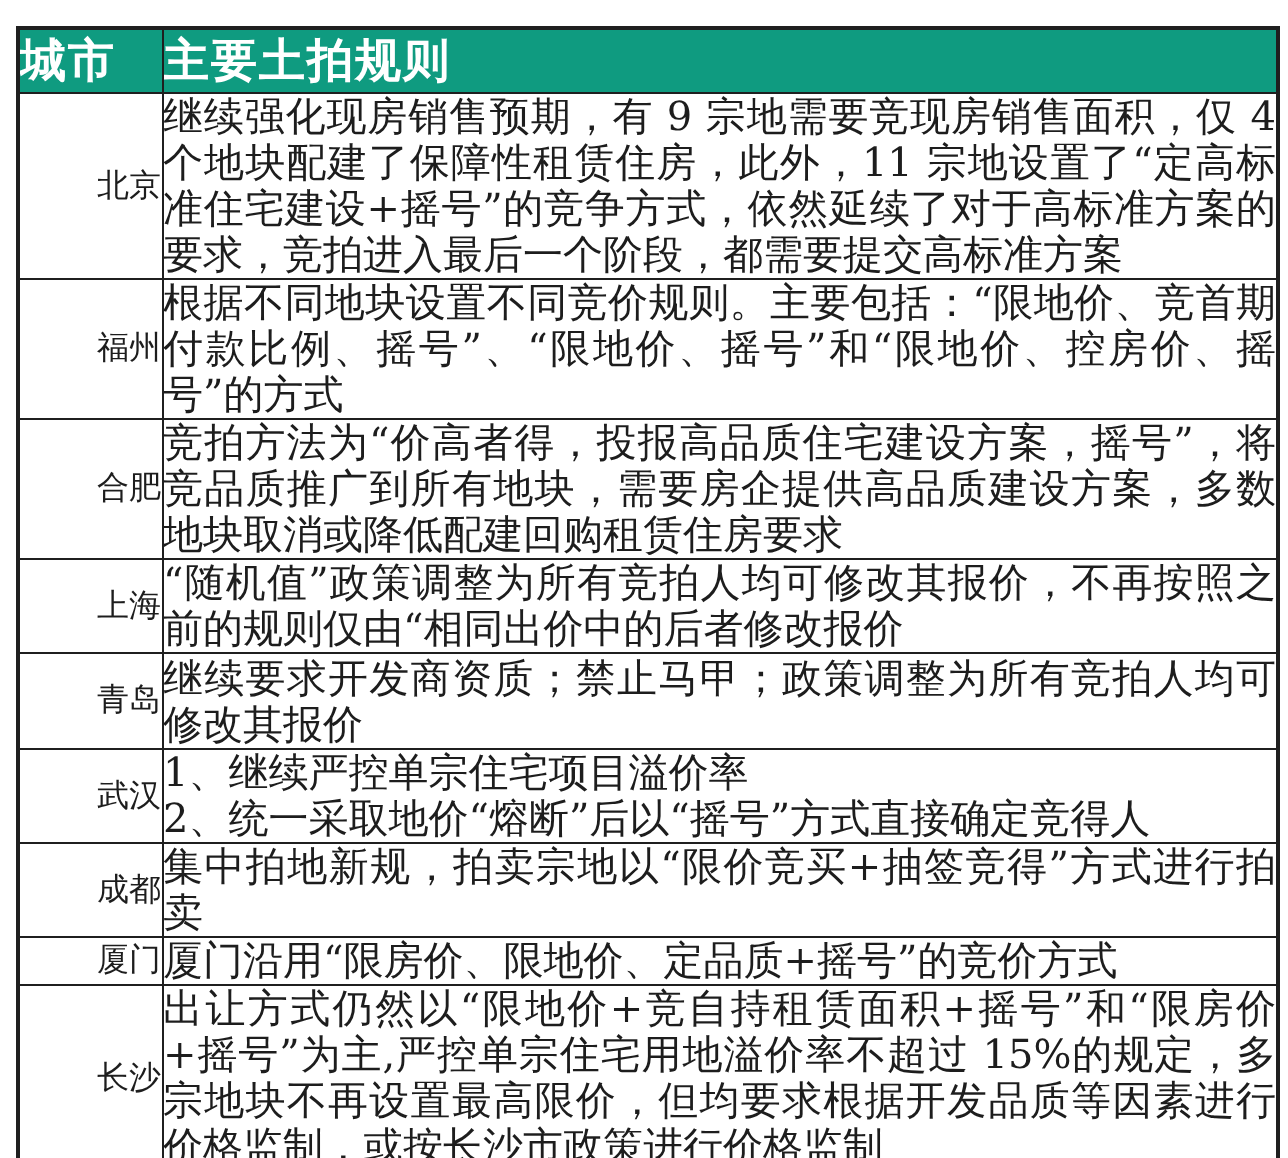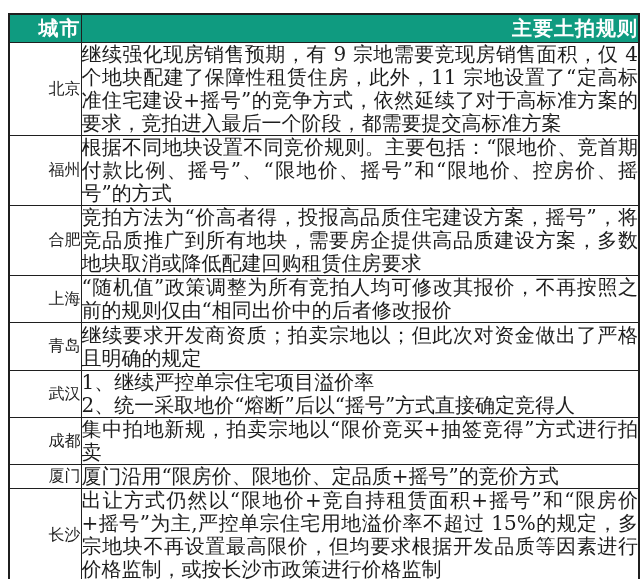--- a/index.html
+++ b/index.html
@@ -28,22 +28,22 @@
     border: 1px solid #1f1f1f;
     padding: 0;
     overflow: hidden;
   }
   col.city-col  { width: 72px; }
   col.rules-col { width: 558px; }
   th.hdr {
     background: #0f9b80;
     color: #ffffff;
     font-weight: bold;
-    font-size: 20px;
-    text-align: right;
+    font-size: 23px;
+    text-align: left;
     height: 27px;
     letter-spacing: 1px;
   }
   td.city {
     text-align: right;
     vertical-align: middle;
     font-size: 16px;
     color: #1d1d1d;
   }
   td.rules {
@@ -98,21 +98,21 @@
       <tr class="h-r2">
         <td class="city">合肥</td>
         <td class="rules">竞拍方法为“价高者得，投报高品质住宅建设方案，摇号”，将竞品质推广到所有地块，需要房企提供高品质建设方案，多数地块取消或降低配建回购租赁住房要求</td>
       </tr>
       <tr class="h-r3">
         <td class="city">上海</td>
         <td class="rules">“随机值”政策调整为所有竞拍人均可修改其报价，不再按照之前的规则仅由“相同出价中的后者修改报价</td>
       </tr>
       <tr class="h-r4">
         <td class="city">青岛</td>
-        <td class="rules">继续要求开发商资质；拍卖宗地以；但此次对资金做出了严格且明确的规定</td>
+        <td class="rules">继续要求开发商资质；禁止马甲；政策调整为所有竞拍人均可修改其报价</td>
       </tr>
       <tr class="h-r5">
         <td class="city">武汉</td>
         <td class="rules">1、继续严控单宗住宅项目溢价率
 2、统一采取地价“熔断”后以“摇号”方式直接确定竞得人</td>
       </tr>
       <tr class="h-r6">
         <td class="city">成都</td>
         <td class="rules">集中拍地新规，拍卖宗地以“限价竞买+抽签竞得”方式进行拍卖</td>
       </tr>

